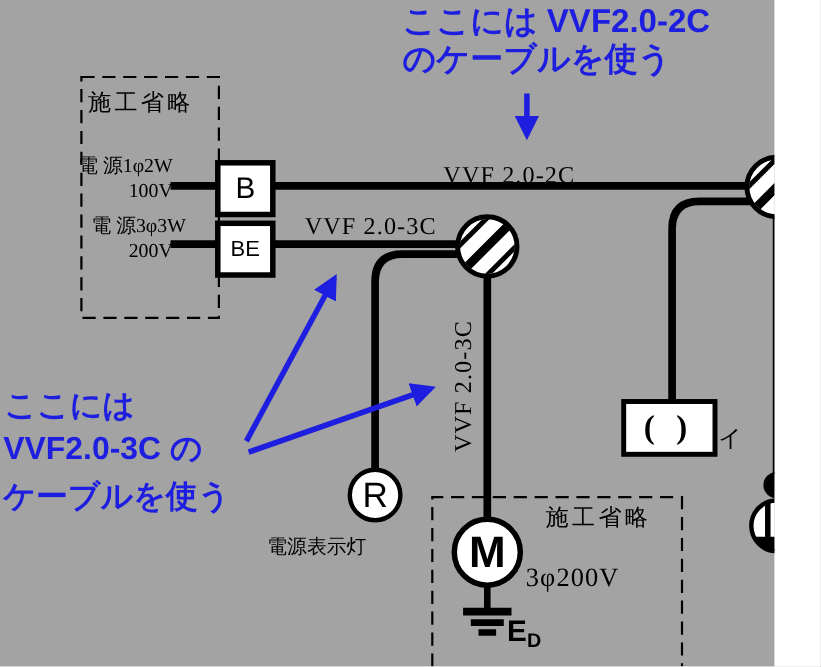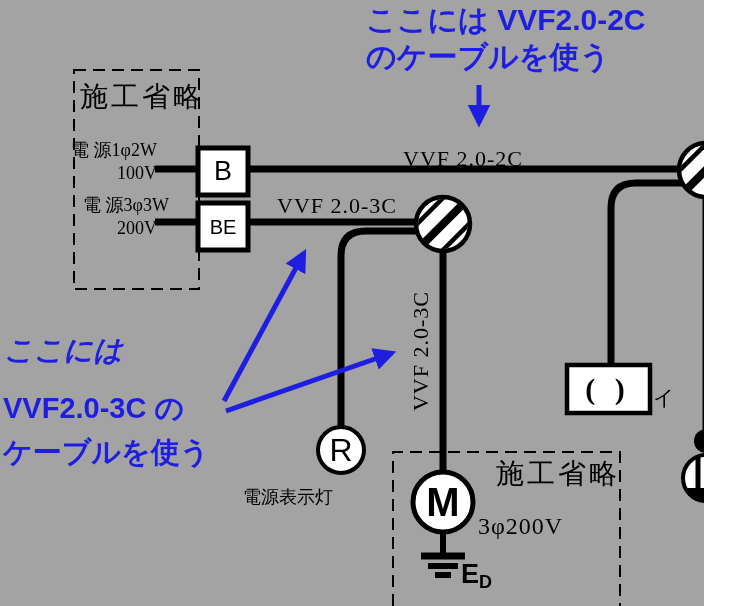--- a/index.html
+++ b/index.html
@@ -8,21 +8,21 @@
     font-family:"Liberation Serif", serif;overflow:hidden;
   }
   #wires{position:absolute;left:0;top:0;}
   .txt{position:absolute;white-space:nowrap;color:#000;line-height:1;}
   .serif{font-family:"Liberation Serif", serif;}
   .sans{font-family:"Liberation Sans", sans-serif;}
   .blue{color:#1e1ee0;font-family:"Liberation Sans", sans-serif;font-weight:600;}
   .blue30{font-size:30px;}
   .blue29{font-size:29px;}
   .jp22{font-size:18px;}
-  .jp24{font-size:28px;letter-spacing:3px;}
+  .jp24{font-size:21px;letter-spacing:3px;}
   .cable{font-size:22px;letter-spacing:1px;}
   .right-col{width:137px;text-align:right;}
   .center-box{display:flex;align-items:center;justify-content:center;text-align:center;}
   .v-label{transform:rotate(-90deg);transform-origin:center;width:140px;text-align:center;}
   .sub{font-size:18px;vertical-align:-5px;font-family:"Liberation Sans", sans-serif;}
   .parens{font-size:30px;font-weight:bold;letter-spacing:6px;}
 </style>
 </head>
 <body>
 
@@ -92,22 +92,22 @@
       <line x1="714" y1="457" x2="714" y2="491" stroke="#000" stroke-width="5"></line>
       <path d="M685.3 488 A23 23 0 0 0 726.7 488 Z" fill="#000"></path>
     </g>
 
     <path d="M479 85 L479 123" stroke="#1e1ee0" stroke-width="5" fill="none" marker-end="url(#bluehead)"></path>
     <path d="M224 401 L304 253" stroke="#1e1ee0" stroke-width="5" fill="none" marker-end="url(#bluehead)"></path>
     <path d="M226 411 L392 353" stroke="#1e1ee0" stroke-width="5" fill="none" marker-end="url(#bluehead)"></path>
   </svg>
 
   <div class="txt blue blue30" style="left:366px;top:5px;">ここには VVF2.0-2C</div>
-  <div class="txt blue blue30" style="left:366px;top:42px;">のケーブルを使う</div>
-  <div class="txt blue blue29" style="left:4px;top:336px;font-style:italic;">ここには</div>
+  <div class="txt blue blue30" style="left:366px;top:42px;font-family:Liberation Mono, monospace;">のケーブルを使う</div>
+  <div class="txt blue blue29" style="left:4px;top:355px;">ここには</div>
   <div class="txt blue blue29" style="left:3px;top:394px;">VVF2.0-3C の</div>
   <div class="txt blue blue29" style="left:3px;top:438px;">ケーブルを使う</div>
 
   <div class="txt serif jp24" style="left:80px;top:83px;">施工省略</div>
   <div class="txt serif jp22 right-col" style="left:20px;top:141px;">電 源1φ2W</div>
   <div class="txt serif jp22 right-col" style="left:20px;top:164px;">100V</div>
   <div class="txt serif jp22 right-col" style="left:32px;top:196px;">電 源3φ3W</div>
   <div class="txt serif jp22 right-col" style="left:20px;top:219px;">200V</div>
   <div class="txt sans center-box" style="left:198px;top:148px;width:50px;height:47px;font-size:27px;">B</div>
   <div class="txt sans center-box" style="left:198px;top:203px;width:50px;height:47px;font-size:20px;">BE</div>

